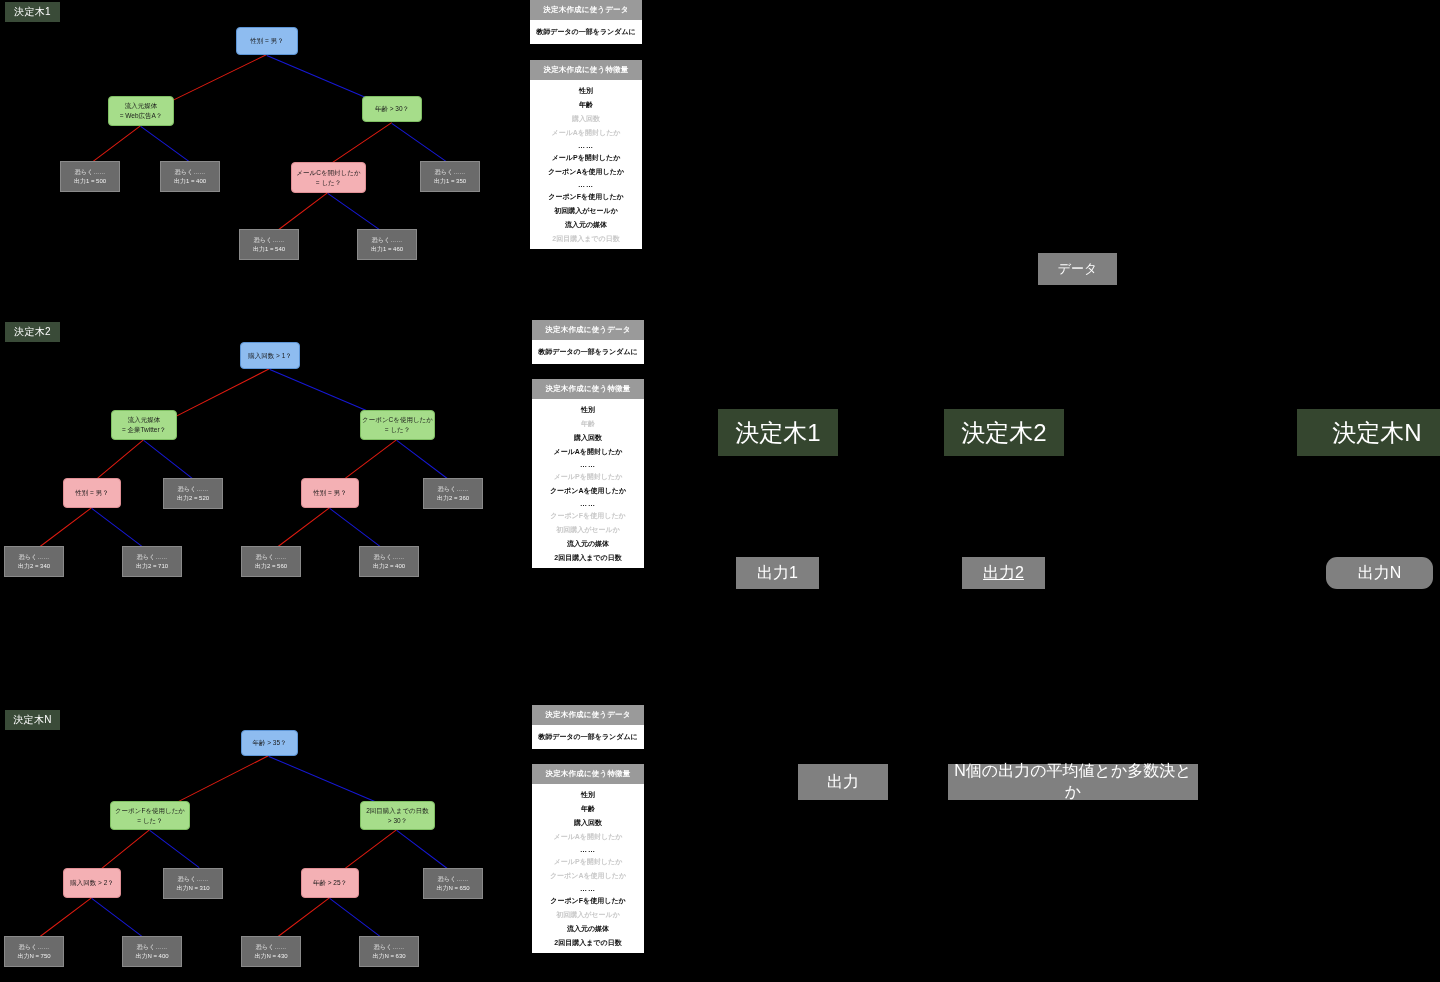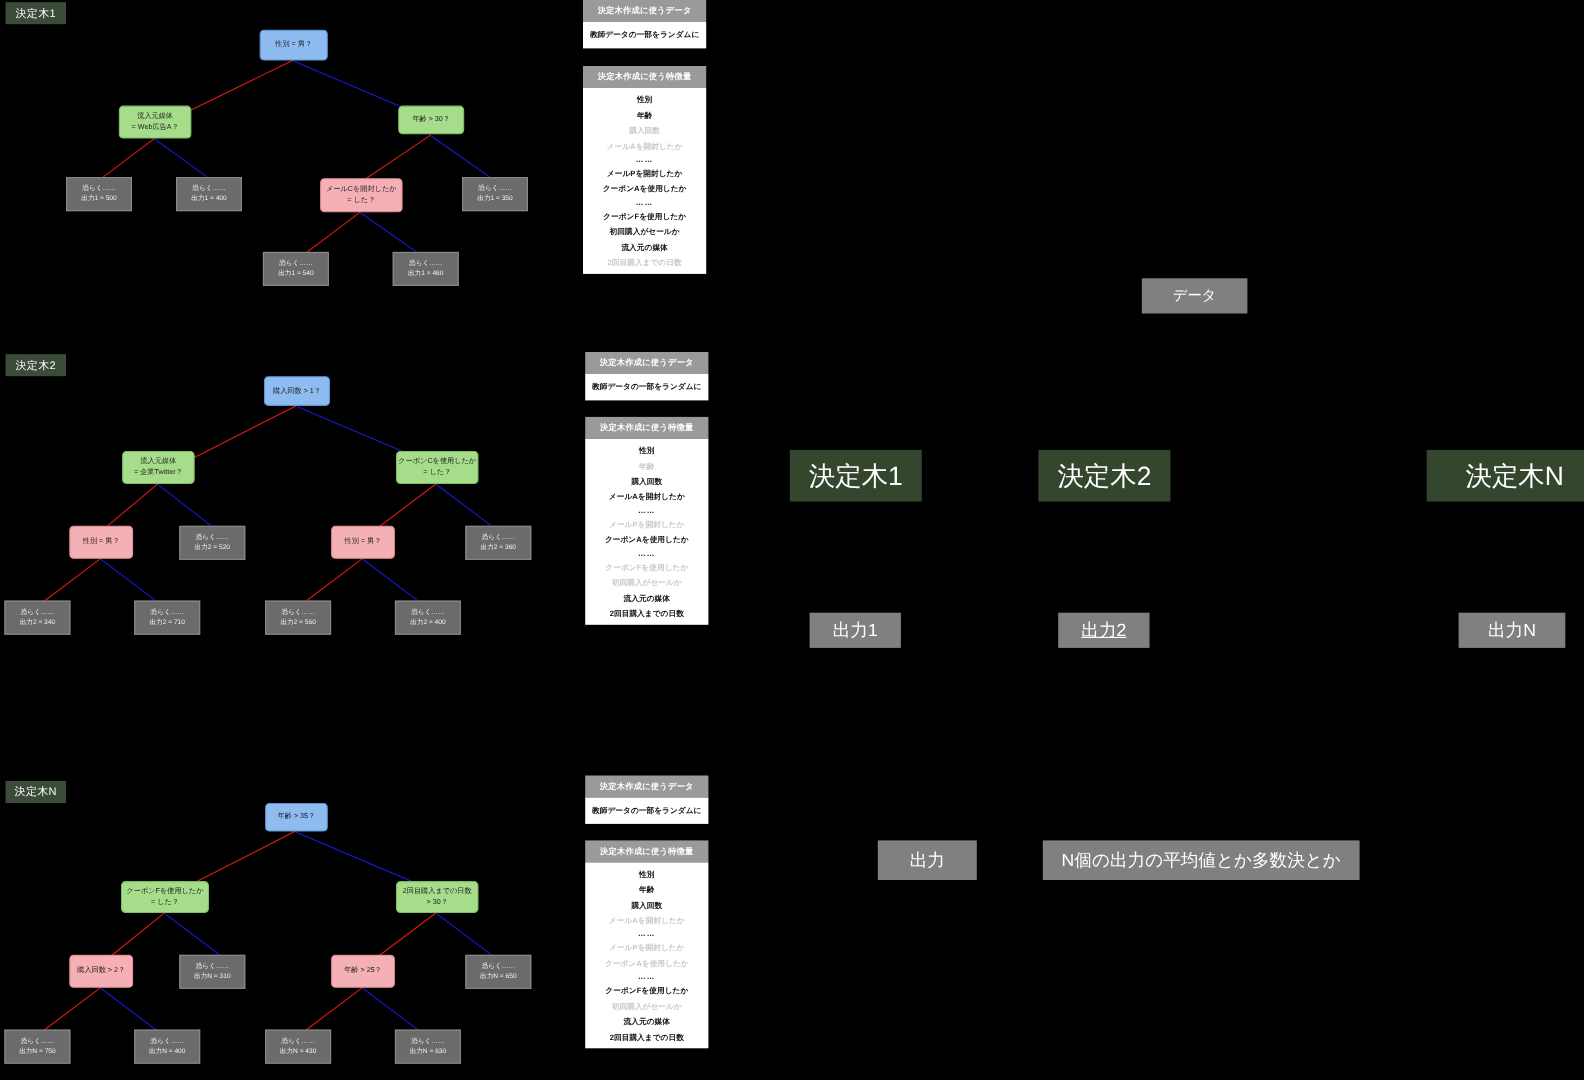--- a/index.html
+++ b/index.html
@@ -272,26 +272,26 @@
         <div class="feat dim">メールPを開封したか</div>
         <div class="feat dim">クーポンAを使用したか</div>
         <div class="feat dots">……</div>
         <div class="feat">クーポンFを使用したか</div>
         <div class="feat dim">初回購入がセールか</div>
         <div class="feat">流入元の媒体</div>
         <div class="feat">2回目購入までの日数</div>
       </div>
   </div>
 
-  <div class="flow-box gray-sm" style="left:1038px; top:253px; width:96px; height:32px;">データ</div>
+  <div class="flow-box gray-sm" style="left:1038px; top:253px; width:79px; height:32px;">データ</div>
 
   <div class="flow-box green-lg" style="left:718px;  top:409px; width:120px; height:47px;">決定木1</div>
   <div class="flow-box green-lg" style="left:944px;  top:409px; width:120px; height:47px;">決定木2</div>
   <div class="flow-box green-lg" style="left:1297px; top:409px; width:160px; height:47px;">決定木N</div>
 
   <div class="flow-box gray-lg" style="left:736px;  top:557px; width:83px; height:32px;">出力1</div>
   <div class="flow-box gray-lg" style="left:962px;  top:557px; width:83px; height:32px;text-decoration:underline;">出力2</div>
-  <div class="flow-box gray-lg" style="left:1326px; top:557px; width:97px; height:32px;">出力N</div>
+  <div class="flow-box gray-lg" style="left:1326px; top:557px; width:107px; height:32px;border-radius:11px;">出力N</div>
 
   <div class="flow-box gray-lg" style="left:798px;  top:764px; width:90px; height:36px;">出力</div>
-  <div class="flow-box gray-lg" style="left:948px;  top:764px; width:288px; height:36px;">N個の出力の平均値とか多数決とか</div>
+  <div class="flow-box gray-lg" style="left:948px;  top:764px; width:250px; height:36px;">N個の出力の平均値とか多数決とか</div>
 
 </div>
 
 </body></html>

